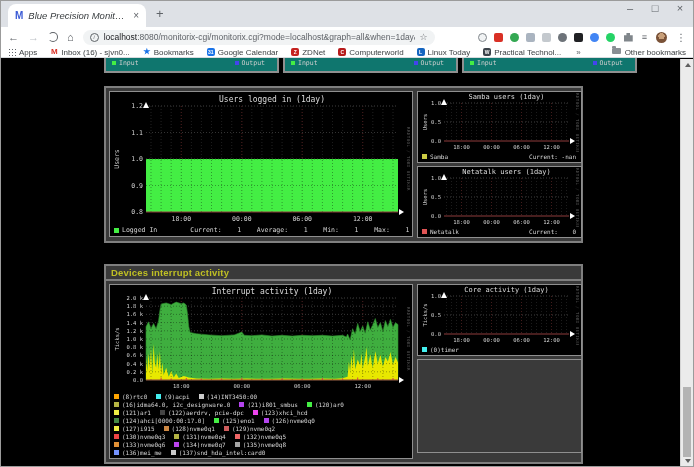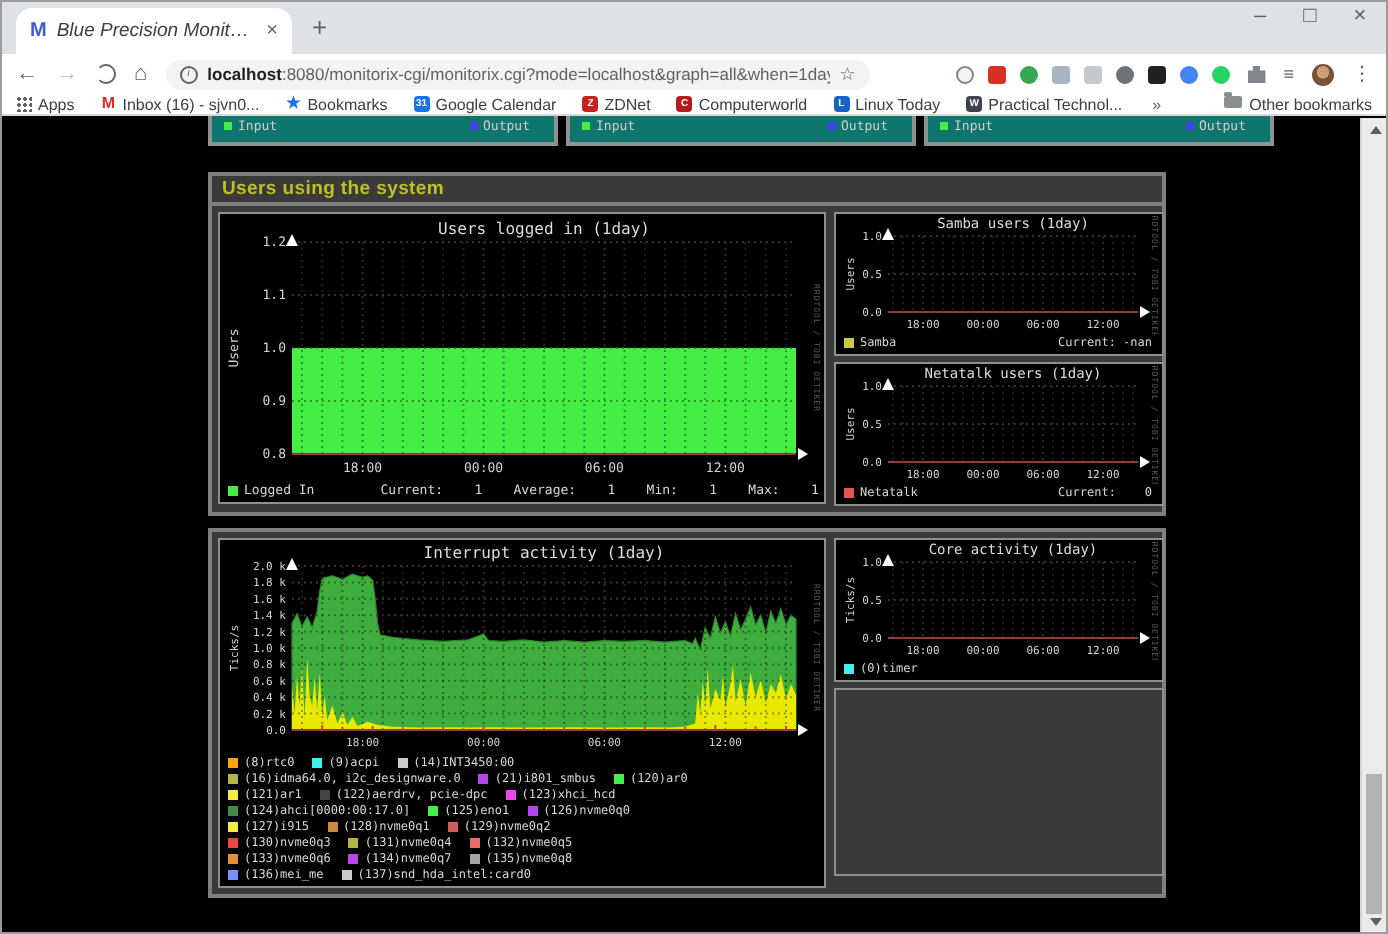--- a/index.html
+++ b/index.html
@@ -21,21 +21,21 @@
   .toolbar{position:absolute;left:0;top:27px;right:0;height:20px;background:#fff;
            display:flex;align-items:center;padding:0 8px;box-sizing:border-box;gap:9px;}
   .navbtn{font-size:11px;color:#5f6368;line-height:1;cursor:pointer;}
   .navbtn.disabled{color:#bdc1c6;}
   .reload-ic{width:8px;height:8px;border:1.3px solid #5f6368;border-radius:50%;border-left-color:transparent;display:inline-block;cursor:pointer;}
   .omnibox{width:352px;height:15px;background:#f1f3f4;border-radius:8px;display:flex;align-items:center;
            padding:0 7px;box-sizing:border-box;gap:5px;font-size:8.5px;color:#202124;overflow:hidden;cursor:text;}
   .info-ic{width:7px;height:7px;border:1px solid #5f6368;border-radius:50%;color:#5f6368;font-size:5px;
            line-height:7px;text-align:center;flex:none;font-style:italic;}
   .url{white-space:nowrap;overflow:hidden;flex:1;}
-  .url b{font-weight:bold;color:#202124;}
+  .url b{font-weight:normal;color:#202124;}
   .url span{color:#5f6368;}
   .star{font-size:9px;color:#5f6368;flex:none;cursor:pointer;}
   .ext-icons{display:flex;align-items:center;gap:7px;margin-left:auto;}
   .ext{width:9px;height:9px;display:inline-block;cursor:pointer;box-sizing:border-box;}
   .puzzle{width:9px;height:9px;background:#80868b;cursor:pointer;
           clip-path:polygon(0 30%,30% 30%,30% 0,70% 0,70% 30%,100% 30%,100% 100%,0 100%);}
   .tabsearch{font-size:9px;color:#5f6368;cursor:pointer;}
   .avatar{width:11px;height:11px;border-radius:50%;background:radial-gradient(circle at 50% 38%,#c9a07a 0 35%,#7a5238 36% 100%);cursor:pointer;}
   .menu3{font-size:10px;color:#5f6368;cursor:pointer;}
 
@@ -207,23 +207,20 @@
           <span>Input</span>
         </span>
         <span class="tleg">
           <span class="tsw" style="background: rgb(68, 68, 238);"></span>
           <span>Output</span>
         </span>
       </div>
     </div>
 
   <div class="mx-section" style="top:27px">
-    <div class="mx-header">
-      <span>Users using the system</span>
-    </div>
     <div class="mx-body">
       <div class="mx-left">
         <div class="gpanel">
           <div class="gplot">
               <svg xmlns="http://www.w3.org/2000/svg" width="298" height="133" viewBox="0 0 298 133" font-family="DejaVu Sans Mono, monospace">
                 <rect x="0" y="0" width="298" height="133" fill="#000"></rect>
                 <line x1="39.0" y1="13" x2="39.0" y2="119" stroke-dasharray="1,2" stroke="#2b2b2b"></line>
                 <line x1="49.1" y1="13" x2="49.1" y2="119" stroke-dasharray="1,2" stroke="#2b2b2b"></line>
                 <line x1="59.2" y1="13" x2="59.2" y2="119" stroke-dasharray="1,2" stroke="#2b2b2b"></line>
                 <line x1="79.4" y1="13" x2="79.4" y2="119" stroke-dasharray="1,2" stroke="#2b2b2b"></line>
@@ -475,20 +472,23 @@
                 </span>
                 <span class="lstats">Current:    0</span>
               </div>
             </div>
         </div>
       </div>
     </div>
   </div>
 
   <div class="mx-section" style="top:205px">
+    <div class="mx-header">
+      <span>Devices interrupt activity</span>
+    </div>
     <div class="mx-body">
       <div class="mx-left">
         <div class="gpanel">
           <div class="gplot">
               <svg xmlns="http://www.w3.org/2000/svg" width="298" height="106" viewBox="0 0 298 106" font-family="DejaVu Sans Mono, monospace">
                 <rect x="0" y="0" width="298" height="106" fill="#000"></rect>
                 <line x1="39.0" y1="12" x2="39.0" y2="94" stroke-dasharray="1,2" stroke="#2b2b2b"></line>
                 <line x1="49.1" y1="12" x2="49.1" y2="94" stroke-dasharray="1,2" stroke="#2b2b2b"></line>
                 <line x1="59.2" y1="12" x2="59.2" y2="94" stroke-dasharray="1,2" stroke="#2b2b2b"></line>
                 <line x1="79.4" y1="12" x2="79.4" y2="94" stroke-dasharray="1,2" stroke="#2b2b2b"></line>

